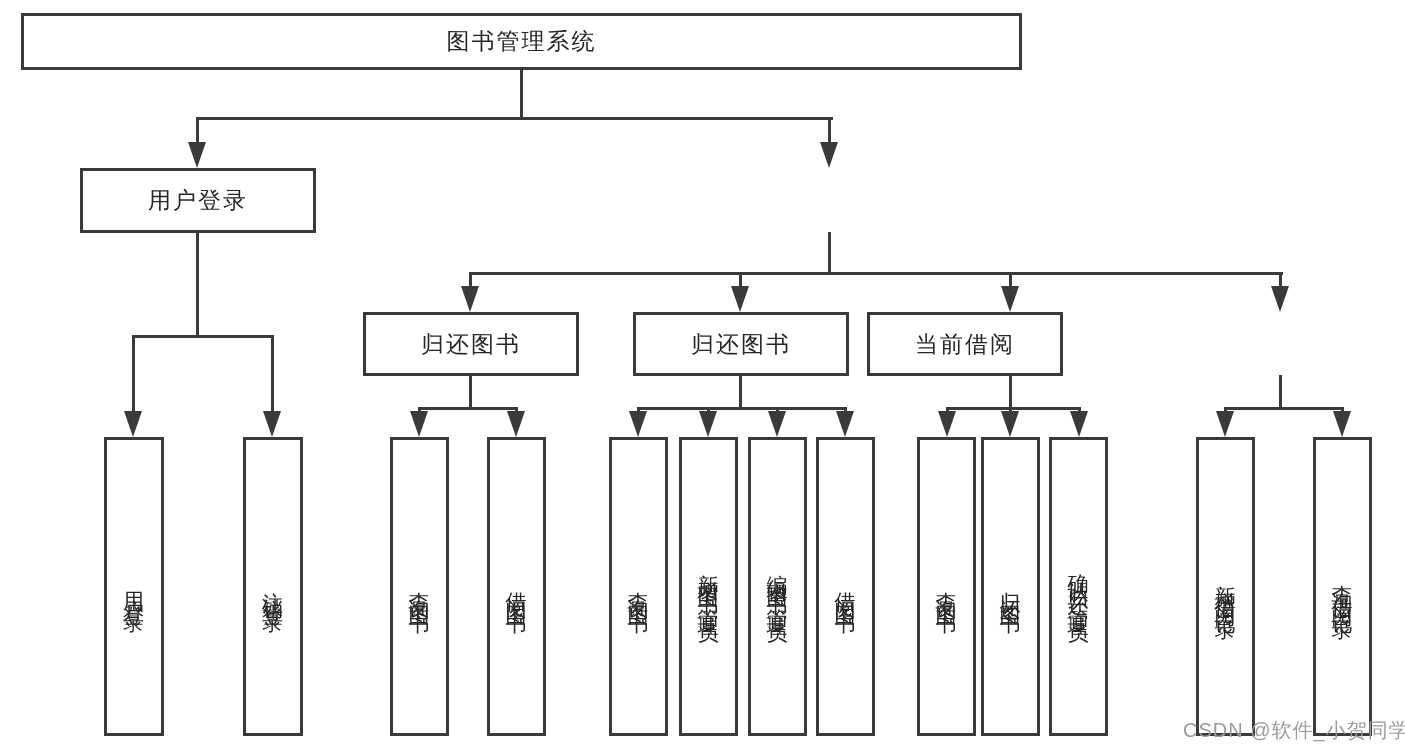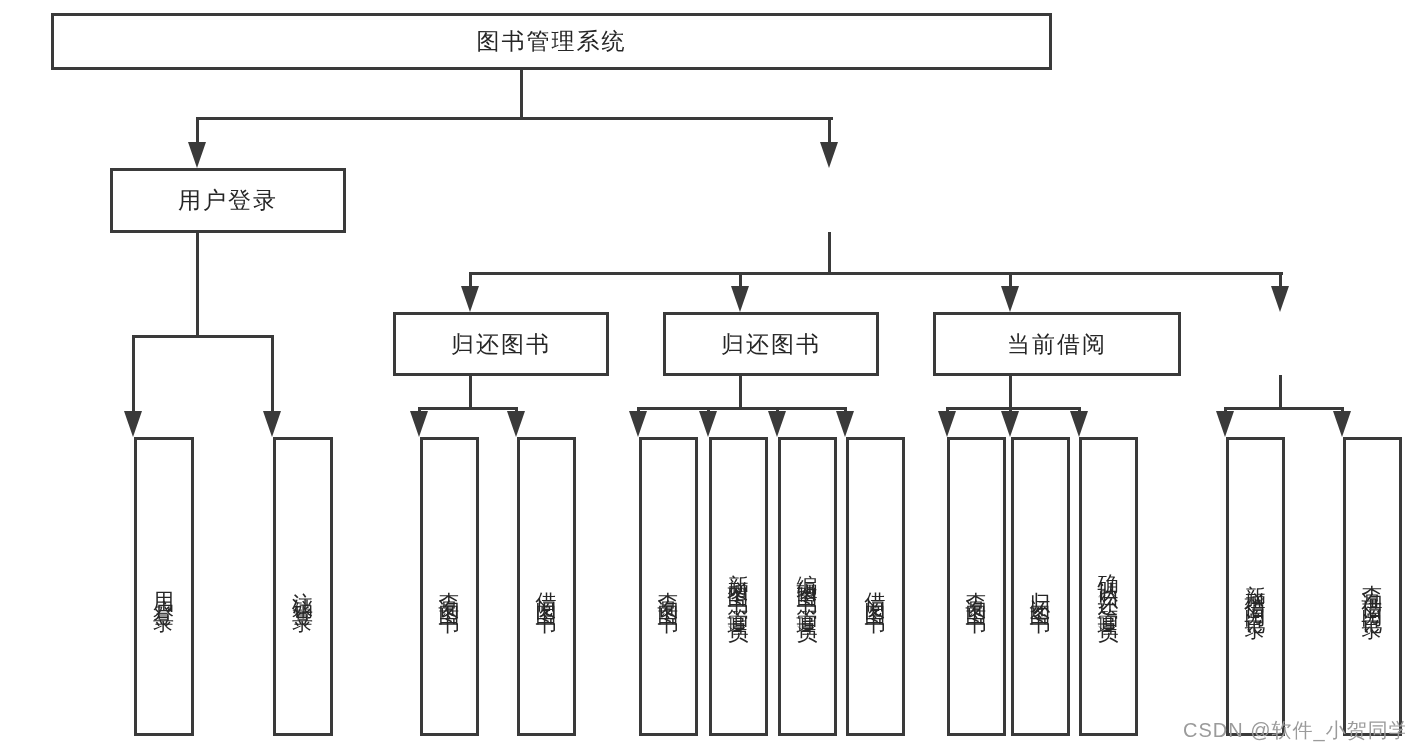--- a/index.html
+++ b/index.html
@@ -10,21 +10,21 @@
   }
   html,body{margin:0;padding:0;background:var(--bg);}
   .canvas{
     position:relative;width:1405px;height:747px;background:var(--bg);
     font-family:"Liberation Sans","DejaVu Sans",sans-serif;
     color:var(--text);overflow:hidden;
   }
   .box{
     position:absolute;box-sizing:border-box;border:3px solid var(--line);
     background:#fff;display:flex;align-items:center;justify-content:center;
-    font-size:23px;letter-spacing:2px;color:var(--text);margin-left:30px;
+    font-size:23px;letter-spacing:2px;color:var(--text);
   }
   .leaf{
     writing-mode:vertical-rl;text-orientation:mixed;
     font-size:21px;letter-spacing:7px;line-height:1;
     padding-top:4px;
   }
   .vl{position:absolute;width:3px;background:var(--line);}
   .hl{position:absolute;height:3px;background:var(--line);}
   .arr{
     position:absolute;width:0;height:0;
@@ -65,21 +65,21 @@
   <div class="arr" style="left:461px;top:286px"></div>
   <div class="vl" style="left:739px;top:272px;height:16px"></div>
   <div class="arr" style="left:731px;top:286px"></div>
   <div class="vl" style="left:1009px;top:272px;height:16px"></div>
   <div class="arr" style="left:1001px;top:286px"></div>
   <div class="vl" style="left:1279px;top:272px;height:16px"></div>
   <div class="arr" style="left:1271px;top:286px"></div>
 
   <div class="box" style="left:363px;top:312px;width:216px;height:64px">归还图书</div>
   <div class="box" style="left:633px;top:312px;width:216px;height:64px">归还图书</div>
-  <div class="box" style="left:903px;top:312px;width:248px;height:64px">当前借阅</div>
+  <div class="box" style="left:867px;top:312px;width:196px;height:64px">当前借阅</div>
 
   <div class="vl" style="left:469px;top:375px;height:32px"></div>
   <div class="vl" style="left:739px;top:375px;height:32px"></div>
   <div class="vl" style="left:1009px;top:375px;height:32px"></div>
   <div class="vl" style="left:1279px;top:375px;height:32px"></div>
 
   <div class="hl" style="left:418px;top:407px;width:100px"></div>
   <div class="vl" style="left:418px;top:407px;height:7px"></div>
   <div class="arr" style="left:410px;top:411px"></div>
   <div class="vl" style="left:515px;top:407px;height:7px"></div>

